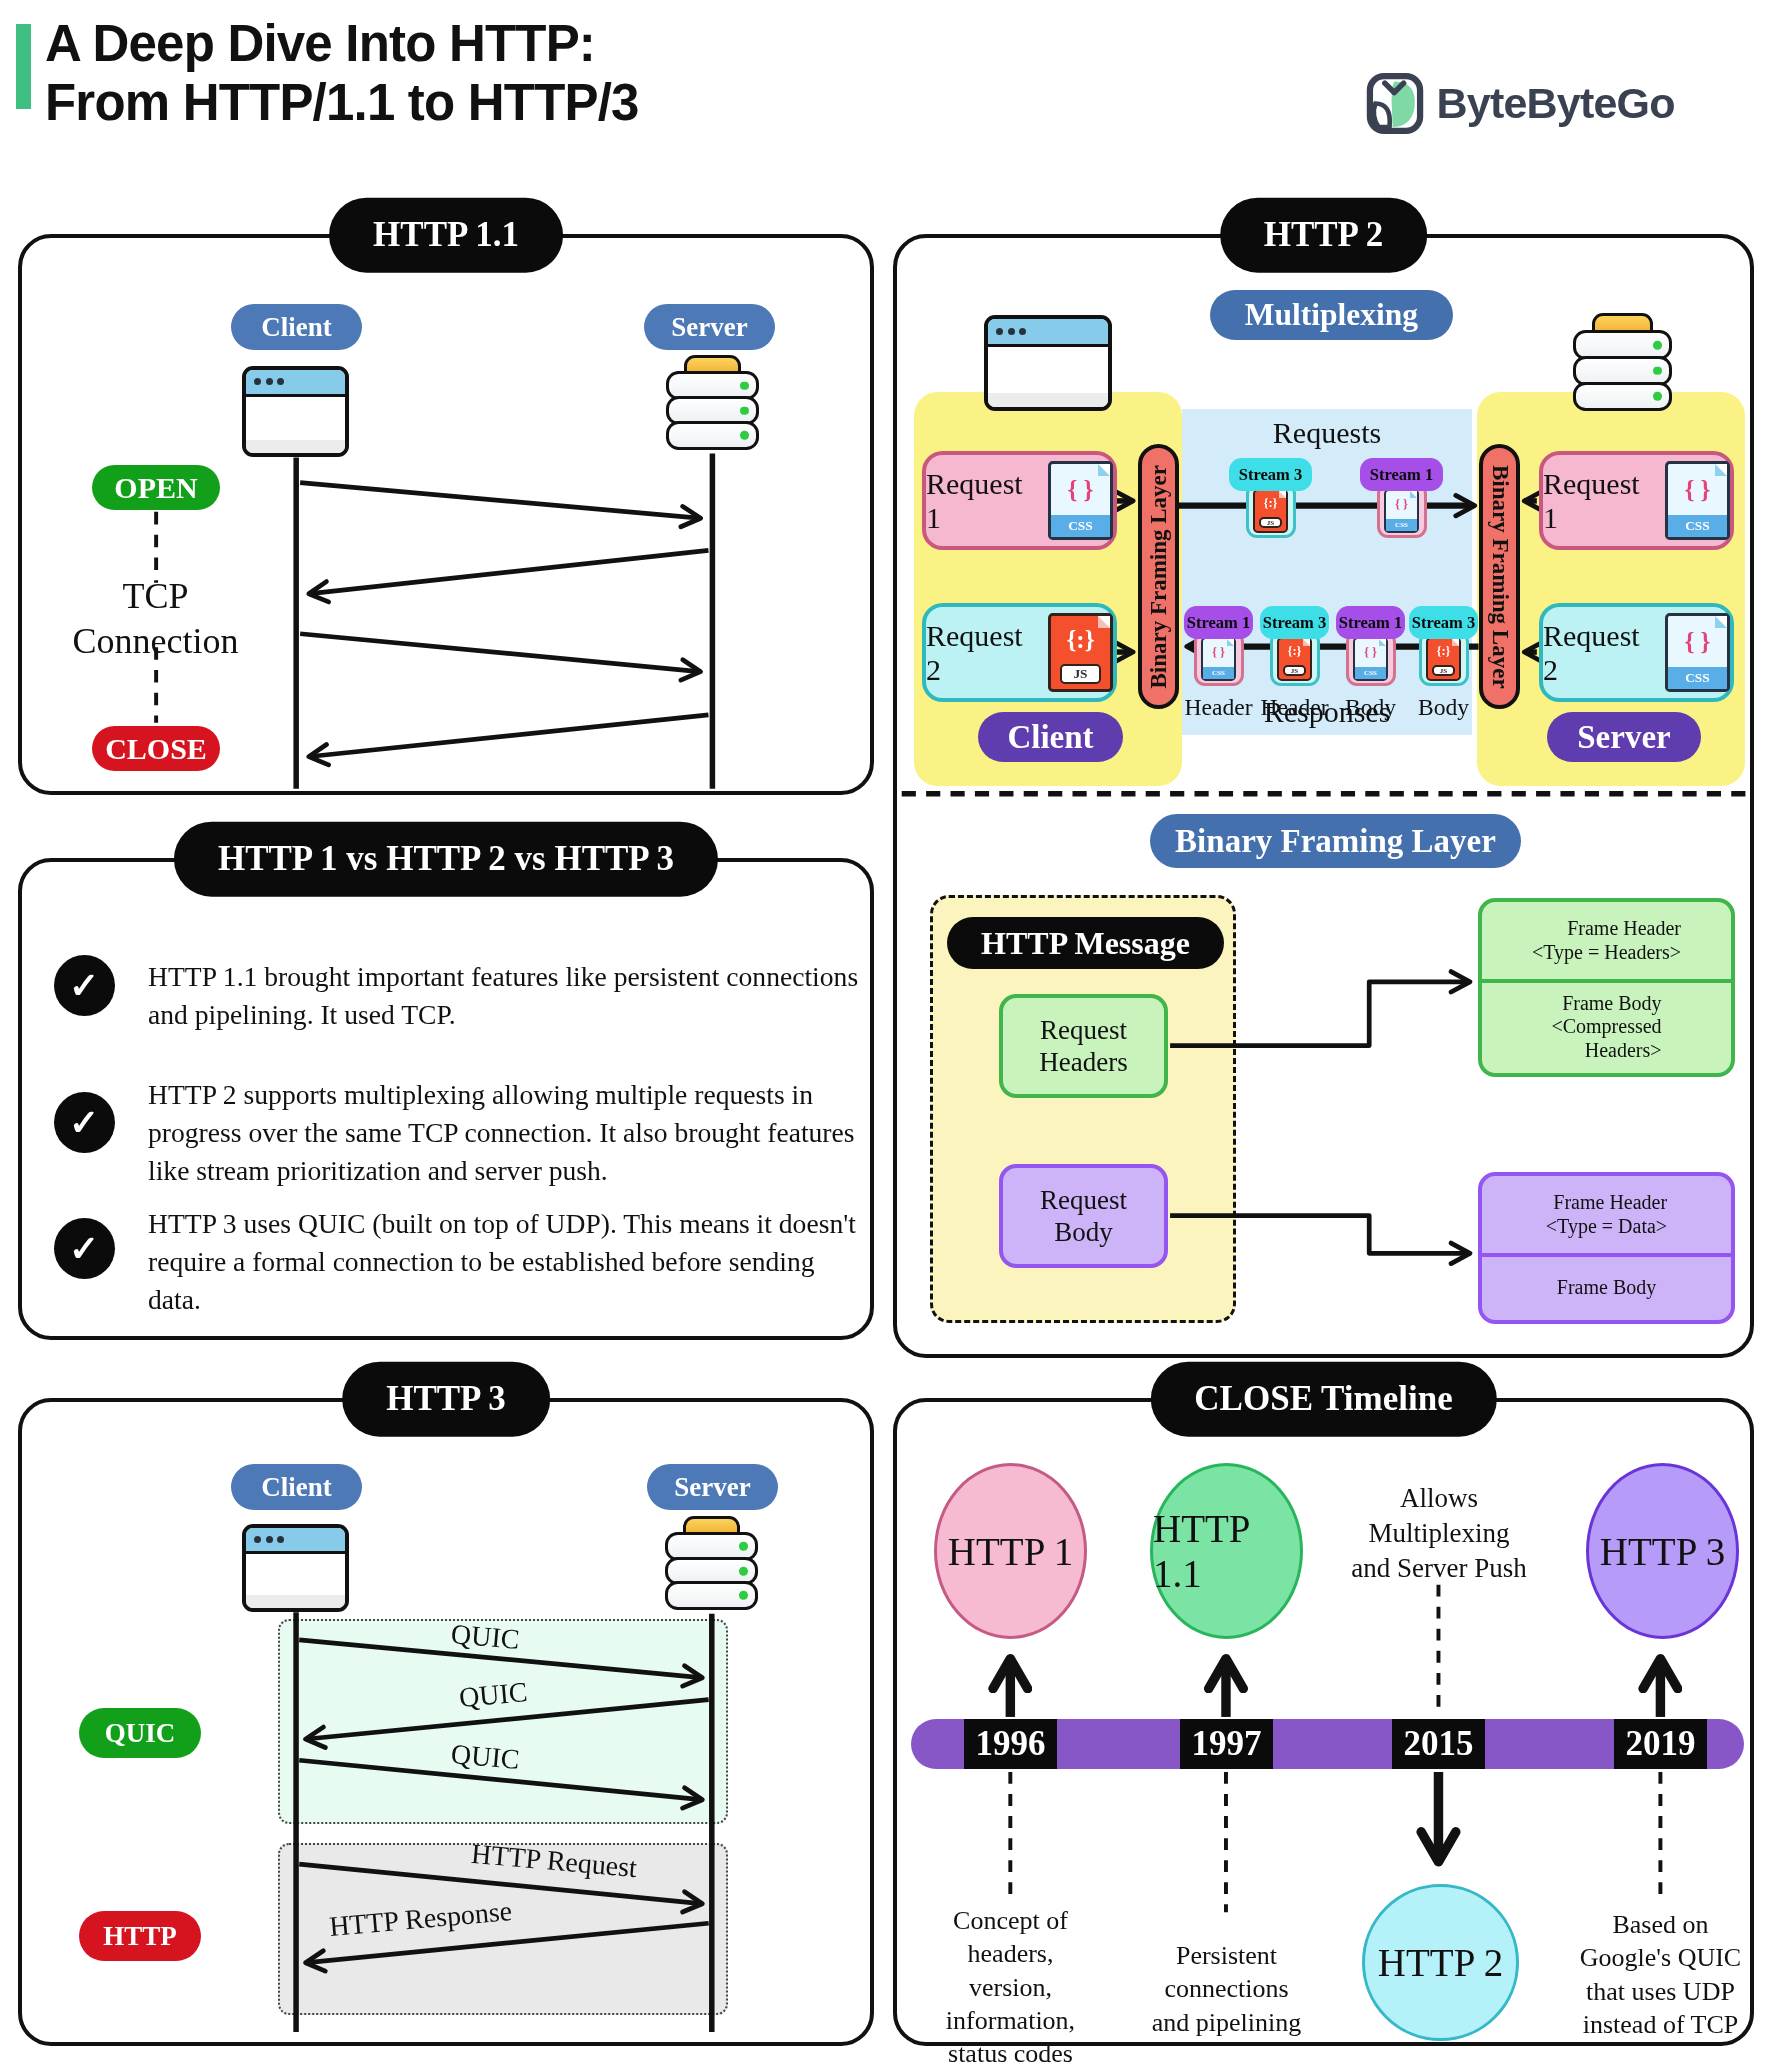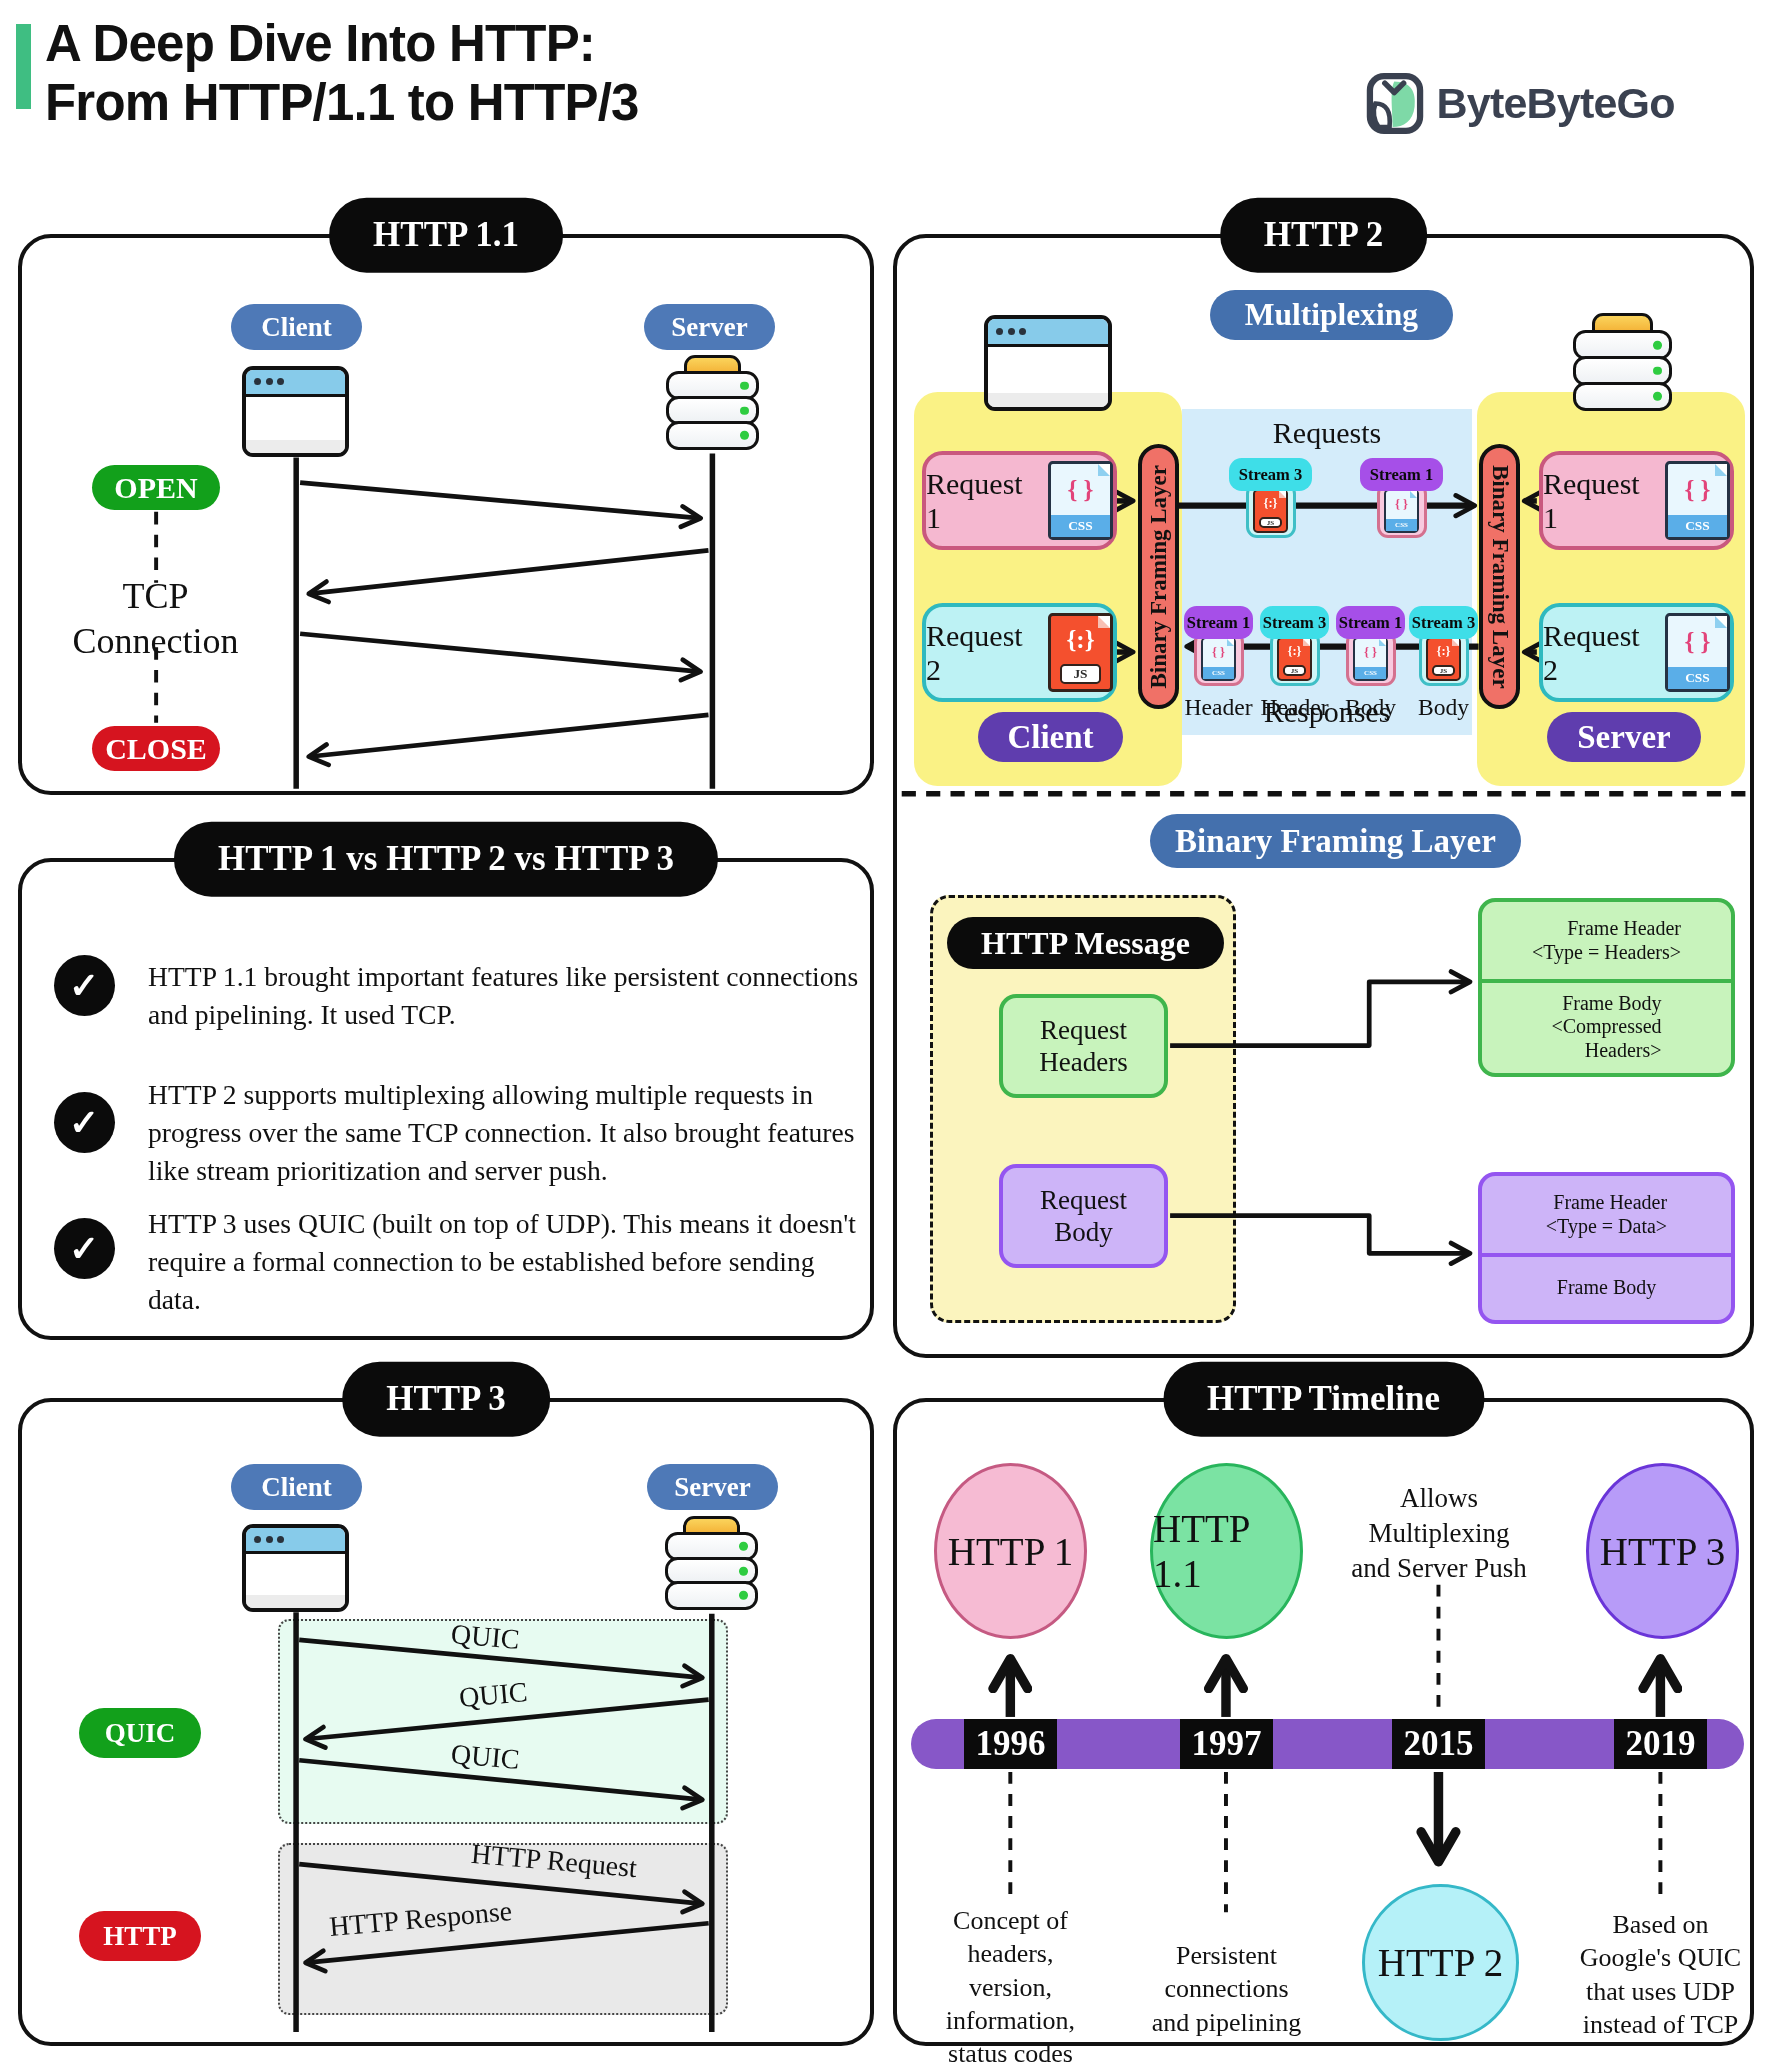--- a/index.html
+++ b/index.html
@@ -419,21 +419,21 @@
   <div class="statpill red" style="left:57px; top:509px; width:122px; height:50px; font-size:27px;">HTTP</div>
 
   <div class="seqlabel" style="left:429px; top:219px; transform:rotate(5deg);">QUIC</div>
   <div class="seqlabel" style="left:437px; top:277px; transform:rotate(-5deg);">QUIC</div>
   <div class="seqlabel" style="left:429px; top:339px; transform:rotate(5deg);">QUIC</div>
   <div class="seqlabel" style="left:449px; top:443px; transform:rotate(5deg);">HTTP Request</div>
   <div class="seqlabel" style="left:307px; top:501px; transform:rotate(-5deg);">HTTP Response</div>
 </div>
 
 <div class="panel" id="panel5" style="left:893px; top:1398px; width:861px; height:648px;">
-  <div class="ppill">HTTP Timeline</div>
+  <div class="ppill">CLOSE Timeline</div>
 
   <svg class="layer" width="861" height="648" viewBox="0 0 1094 823">
     <line x1="688" y1="232" x2="688" y2="396" stroke="#111" stroke-width="5" stroke-dasharray="15 13"></line>
     <line x1="144" y1="470" x2="144" y2="628" stroke="#111" stroke-width="5" stroke-dasharray="15 13"></line>
     <line x1="418" y1="470" x2="418" y2="648" stroke="#111" stroke-width="5" stroke-dasharray="15 13"></line>
     <line x1="970" y1="470" x2="970" y2="630" stroke="#111" stroke-width="5" stroke-dasharray="15 13"></line>
     <line x1="144" y1="400" x2="144" y2="330" stroke="#111" stroke-width="12" marker-end="url(#chbig)"></line>
     <line x1="418" y1="400" x2="418" y2="330" stroke="#111" stroke-width="12" marker-end="url(#chbig)"></line>
     <line x1="970" y1="400" x2="970" y2="330" stroke="#111" stroke-width="12" marker-end="url(#chbig)"></line>
     <line x1="688" y1="470" x2="688" y2="580" stroke="#111" stroke-width="12" marker-end="url(#chbig)"></line>

